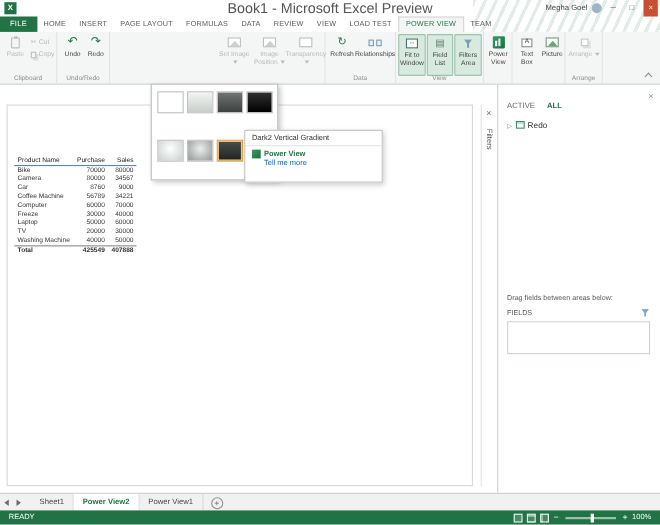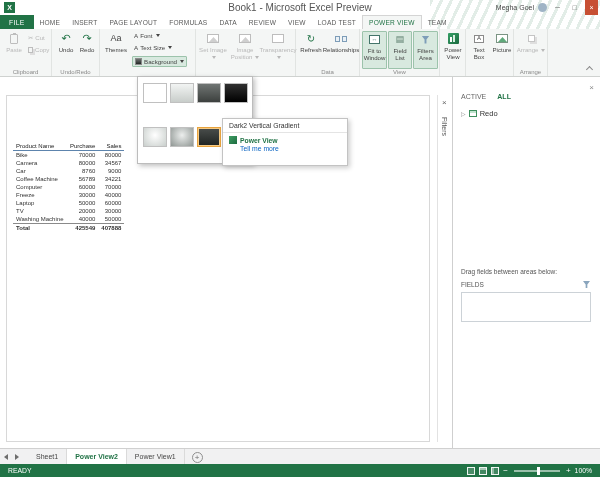--- a/index.html
+++ b/index.html
@@ -5,21 +5,21 @@
   *{margin:0;padding:0;box-sizing:border-box}
   body{font-family:"Liberation Sans",sans-serif;background:#888}
   .screen{position:relative;width:600px;height:477px;background:#fff;overflow:hidden;font-size:7px;color:#444}
 
   
   .deco{position:absolute;right:0;top:0;width:170px;height:29px;
         background:repeating-linear-gradient(115deg,rgba(33,115,70,.13) 0 3px,transparent 3px 9px);z-index:1}
   .titlebar{position:absolute;top:0;left:0;right:0;height:15px;background:transparent;display:flex;align-items:center;padding:0 2px;z-index:6}
   .app-icon{width:11px;height:11px;background:#217346;color:#fff;font-size:7px;font-weight:bold;
             display:flex;align-items:center;justify-content:center;margin-left:2px}
-  .win-title{position:absolute;left:50%;transform:translateX(-50%);font-size:10px;color:#555;white-space:nowrap}
+  .win-title{position:absolute;left:50%;transform:translateX(-50%);font-size:13px;color:#555;white-space:nowrap}
   .tb-right{margin-left:auto;display:flex;align-items:center;gap:4px}
   .user-name{font-size:7px;color:#444}
   .avatar{width:9px;height:9px;border-radius:50%;background:#9fb4c6}
   .winbtn{font-size:7px;color:#666;width:13px;height:15px;line-height:15px;text-align:center}
   .winbtn.close{background:#c75034;color:#fff}
 
   
   .tabrow{position:absolute;top:15px;left:0;right:0;height:14px;background:transparent;display:flex;align-items:stretch;z-index:6}
   .file-tab{background:#217346;color:#fff;font-size:6.8px;padding:0 9px;display:flex;align-items:center;letter-spacing:.3px}
   .rtabs{display:flex}
@@ -189,41 +189,20 @@
         <div class="ic green" style="font-size:11px">↶</div>
         <div>Undo</div>
       </div>
       <div class="rbtn-lg" style="left:25px;width:20px">
         <div class="ic green" style="font-size:11px">↷</div>
         <div>Redo</div>
       </div>
       <div class="glabel">Undo/Redo</div>
     </div>
 
-    <div class="rgroup" style="left:100px;width:96px">
-      <div class="rbtn-lg" style="left:3px;width:26px">
-        <div class="ic" style="font-size:9px;color:#444">Aa</div>
-        <div>Themes</div>
-      </div>
-      <div class="rbtn-sm" style="left:32px;top:2px">
-        <span>A</span>
-        <span>Font</span>
-        <span class="dd"></span>
-      </div>
-      <div class="rbtn-sm" style="left:32px;top:14px">
-        <span>A</span>
-        <span>Text Size</span>
-        <span class="dd"></span>
-      </div>
-      <div class="rbtn-sm toggled" style="left:32px;top:27px">
-        <span class="grad-ic"></span>
-        <span>Background</span>
-        <span class="dd"></span>
-      </div>
-    </div>
 
     <div class="rgroup" style="left:196px;width:100px">
       <div class="rbtn-lg disabled" style="left:3px;width:28px">
         <div class="ic">
             <div class="pic-ic">
               <div class="mt"></div>
             </div>
           </div>
         <div><span>Set Image</span> <span class="dd"></span></div>
       </div>

